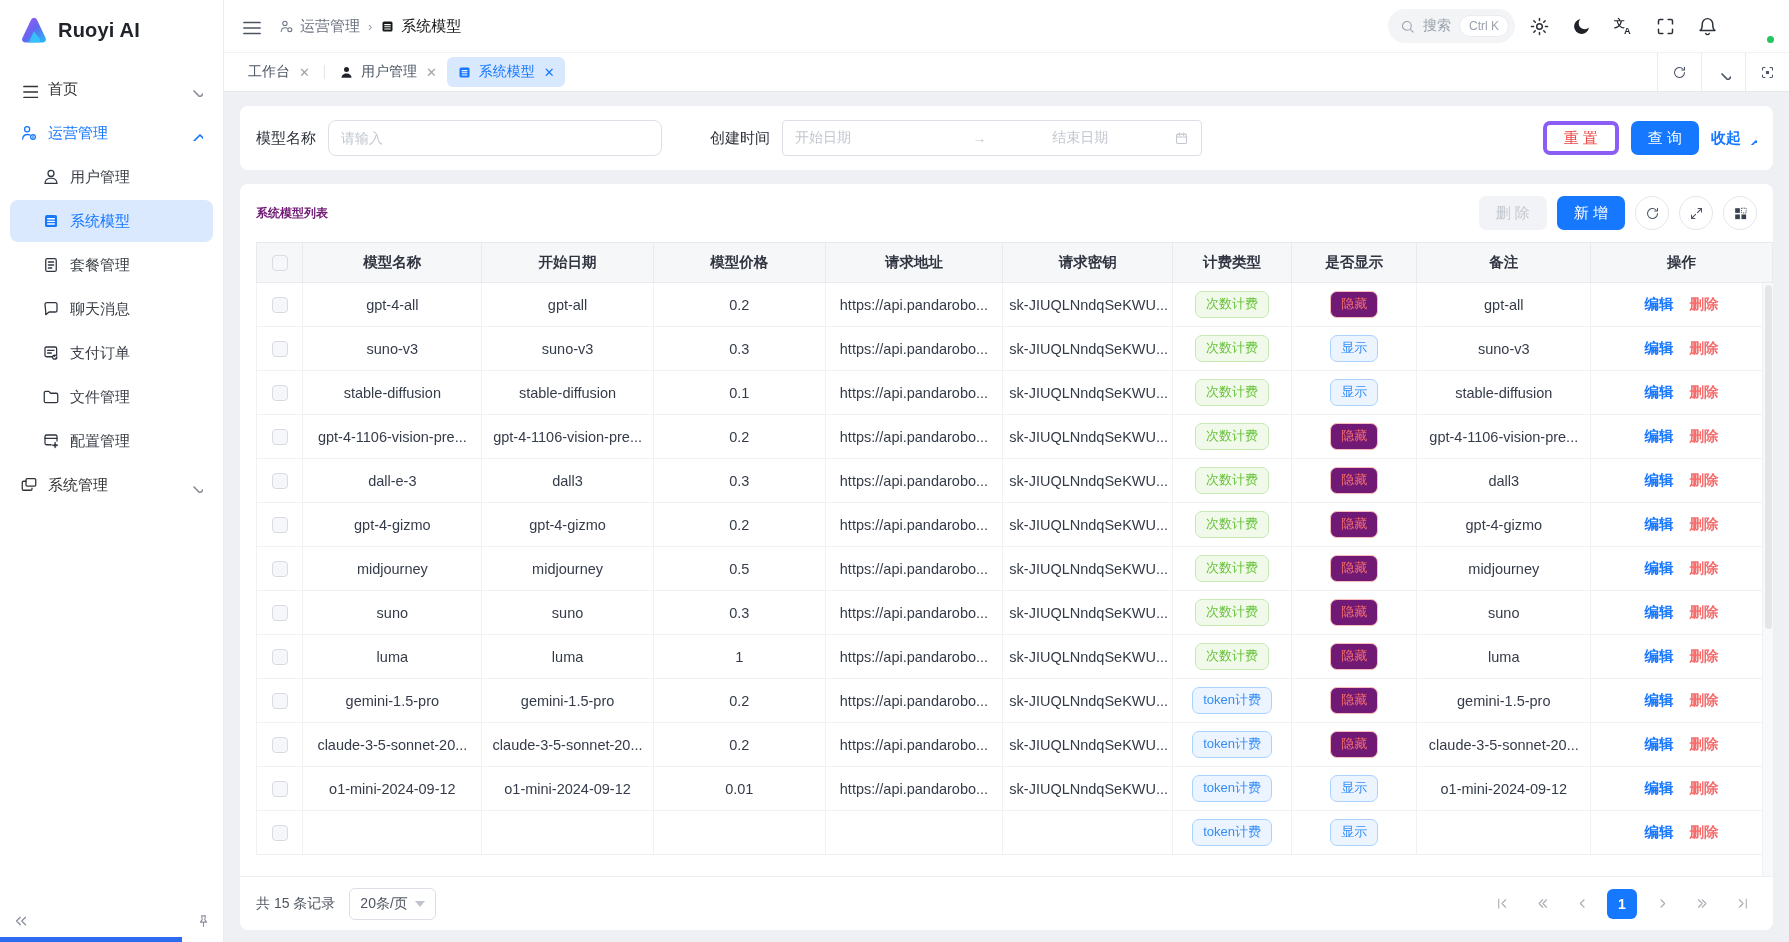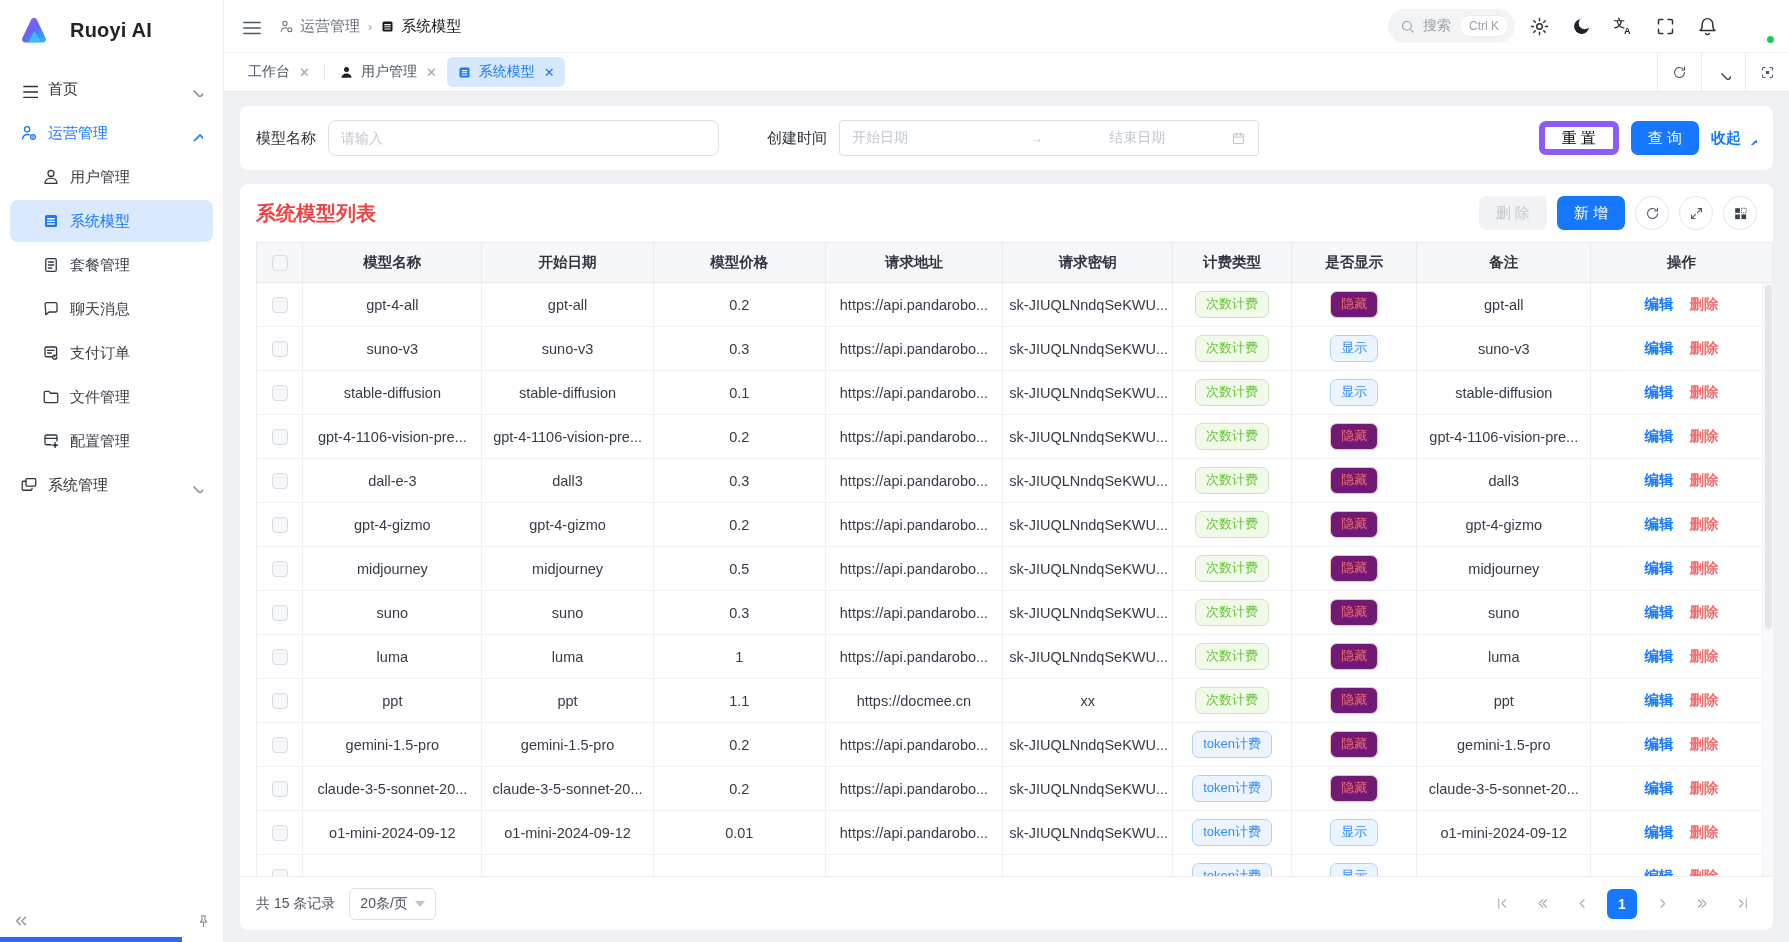--- a/index.html
+++ b/index.html
@@ -5,21 +5,21 @@
   * { margin:0; padding:0; box-sizing:border-box; }
   html,body { width:1789px; height:942px; overflow:hidden; }
   body { font-family:"Liberation Sans","DejaVu Sans",sans-serif; background:#eef0f4; display:flex; color:#333; }
   svg { display:block; }
   .ic { width:18px; height:18px; stroke:currentColor; fill:none; stroke-width:1.7; stroke-linecap:round; stroke-linejoin:round; }
   .ic-sm { width:15px; height:15px; }
   .ic-lg { width:21px; height:21px; }
 
   
   .sidebar { width:224px; background:#fff; border-right:1px solid #ececf0; display:flex; flex-direction:column; position:relative; flex-shrink:0; }
-  .logo-row { height:60px; display:flex; align-items:center; gap:18px; padding:16px 16px; }
+  .logo-row { height:60px; display:flex; align-items:center; gap:6px; padding:16px 16px; }
   .logo-text { font-size:20px; font-weight:800; color:#1f2329; letter-spacing:.2px; }
   .nav { flex:1; padding:6px 10px; overflow:hidden; }
   .nav-item { height:42px; margin:2px 0; border-radius:8px; display:flex; align-items:center; gap:10px; padding:0 10px; font-size:15px; color:#333; cursor:pointer; }
   .nav-item .chev { margin-left:auto; color:#8a8f99; }
   .nav-item.parent-active { color:#1677ff; }
   .nav-item.parent-active .chev { color:#1677ff; }
   .nav-item.child { padding-left:32px; color:#3a3f47; }
   .nav-item.child .mi { color:#2f3642; }
   .nav-item.active { background:#dbe9ff; color:#1677ff; }
   .nav-item.active .mi { color:#1677ff; }
@@ -50,37 +50,37 @@
   .tab.active .x { color:#1677ff; }
   .tab-sep { width:1px; height:14px; background:#e3e5e9; margin:0 4px; }
   .tabbar-right { margin-left:auto; display:flex; height:100%; }
   .tab-ctrl { width:44px; height:100%; display:flex; align-items:center; justify-content:center; border-left:1px solid #ececf0; color:#4b5563; cursor:pointer; }
 
   .content { flex:1; min-height:0; padding:14px 16px 12px; display:flex; flex-direction:column; gap:14px; }
 
   
   .filter-card { background:#fff; border-radius:8px; padding:14px 16px; display:flex; align-items:center; flex-shrink:0; }
   .f-label { font-size:15px; color:#2c3138; margin-right:12px; white-space:nowrap; }
-  .f-input { width:391px; height:36px; border:1px solid #dcdfe6; border-radius:8px; padding:0 12px; font-size:14px; color:#333; outline:none; font-family:inherit; }
+  .f-input { width:334px; height:36px; border:1px solid #dcdfe6; border-radius:8px; padding:0 12px; font-size:14px; color:#333; outline:none; font-family:inherit; }
   .f-input::placeholder { color:#c2c7d0; }
   .date-range { width:420px; height:36px; border:1px solid #dcdfe6; border-radius:4px; display:flex; align-items:center; padding:0 12px; gap:10px; color:#c2c7d0; font-size:14px; cursor:pointer; }
   .date-range .ph { flex:1; }
   .date-range .ph.end { text-align:center; }
   .gap-lg { width:48px; }
   .filter-actions { margin-left:auto; display:flex; align-items:center; gap:12px; }
   .btn { height:34px; border-radius:7px; padding:0 17px; font-size:15px; display:inline-flex; align-items:center; justify-content:center; cursor:pointer; border:none; font-family:inherit; white-space:nowrap; }
-  .btn-default { background:#fff; border:6px solid #8b5cf6; color:#000000; }
+  .btn-default { background:#fff; border:4px solid #8b5cf6; color:#ef4444; }
   .btn-primary { background:#1677ff; color:#fff; }
   .btn-disabled { background:#f2f3f6; color:#c3c7cf; cursor:not-allowed; }
   .collapse-link { color:#1677ff; font-size:15px; display:flex; align-items:center; gap:3px; cursor:pointer; font-weight:600; }
 
   
   .table-card { background:#fff; border-radius:8px; flex:1; min-height:0; display:flex; flex-direction:column; overflow:hidden; }
   .card-head { height:58px; flex-shrink:0; display:flex; align-items:center; padding:0 16px; }
-  .card-title { font-size:20px; font-weight:600; color:#ef4444; }
+  .card-title { font-size:12px; font-weight:600; color:#701a75; }
   .card-tools { margin-left:auto; display:flex; align-items:center; gap:10px; }
   .circle-btn { width:34px; height:34px; border-radius:50%; border:1px solid #e4e6eb; background:#fff; display:flex; align-items:center; justify-content:center; color:#4b5563; cursor:pointer; }
 
   .table-wrap { flex:1; min-height:0; overflow:hidden; position:relative; margin-left:16px; }
   table { width:100%; border-collapse:collapse; table-layout:fixed; }
   th { height:40px; background:#f6f7f9; border:1px solid #e9eaee; font-size:14.5px; font-weight:700; color:#303540; text-align:center; }
   td { height:44px; border:1px solid #f0f1f3; font-size:14.5px; color:#353c49; text-align:center; white-space:nowrap; overflow:hidden; padding:0 6px; }
   .cb { width:16px; height:16px; border:1.5px solid #d8dbe2; border-radius:4px; background:#f6f7fa; display:inline-block; vertical-align:middle; cursor:pointer; }
   .badge { display:inline-block; padding:4px 10px; border-radius:7px; font-size:13px; line-height:1.25; border:1px solid transparent; }
   .badge-green { color:#67c23a; background:#f1faea; border-color:#c8e9b3; }
@@ -576,34 +576,20 @@
     <td>https://api.pandarobo...</td>
     <td>sk-JIUQLNndqSeKWU...</td>
     <td><span class="badge badge-green">次数计费</span></td>
     <td><span class="badge badge-red">隐藏</span></td>
     <td>luma</td>
     <td>
       <span class="link edit">编辑</span><span class="link del">删除</span>
     </td>
   </tr>
 
-  <tr>
-    <td><span class="cb"></span></td>
-    <td>ppt</td>
-    <td>ppt</td>
-    <td>1.1</td>
-    <td>https://docmee.cn</td>
-    <td>xx</td>
-    <td><span class="badge badge-green">次数计费</span></td>
-    <td><span class="badge badge-red">隐藏</span></td>
-    <td>ppt</td>
-    <td>
-      <span class="link edit">编辑</span><span class="link del">删除</span>
-    </td>
-  </tr>
 
   <tr>
     <td><span class="cb"></span></td>
     <td>gemini-1.5-pro</td>
     <td>gemini-1.5-pro</td>
     <td>0.2</td>
     <td>https://api.pandarobo...</td>
     <td>sk-JIUQLNndqSeKWU...</td>
     <td><span class="badge badge-blue">token计费</span></td>
     <td><span class="badge badge-red">隐藏</span></td>

